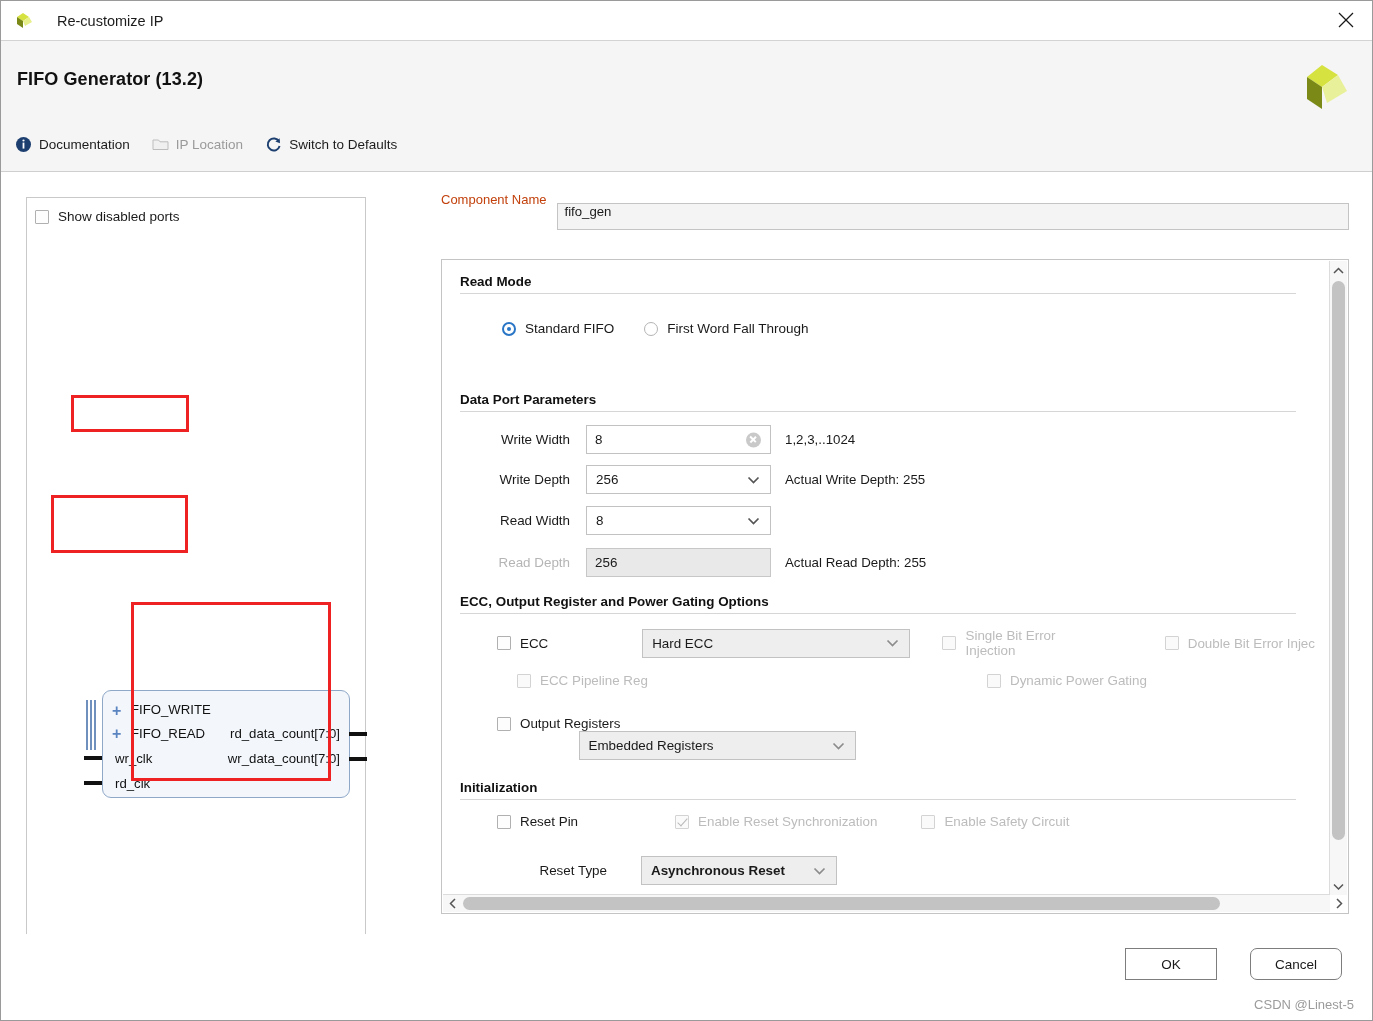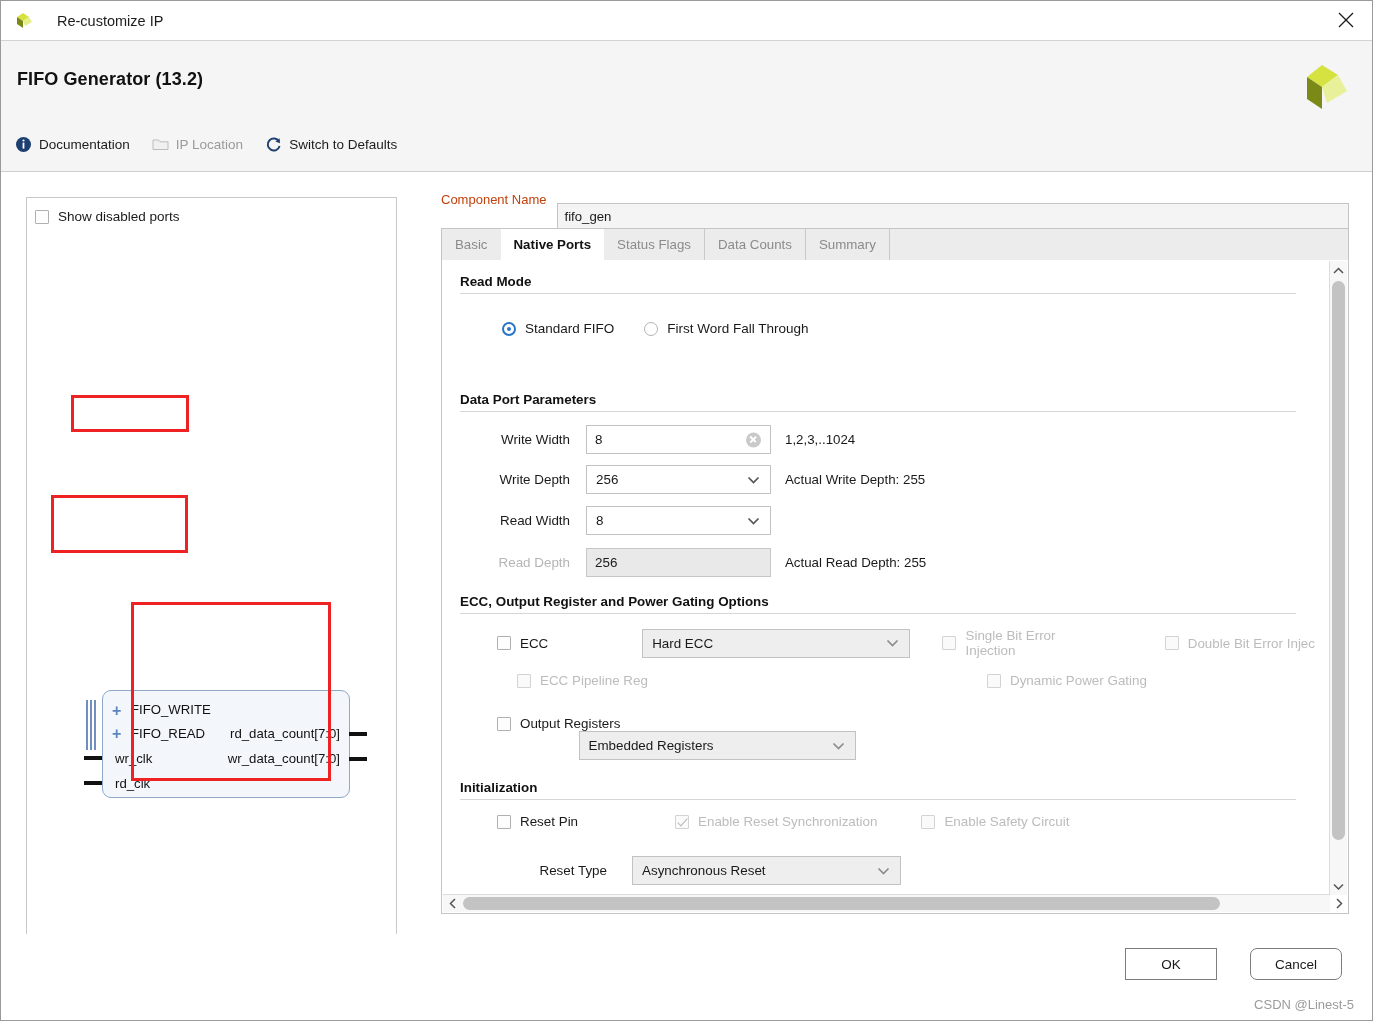--- a/index.html
+++ b/index.html
@@ -102,21 +102,21 @@
   #bodyarea {
     flex: 1 1 auto;
     position: relative;
     background: #ffffff;
   }
 
   
   #leftpanel {
     position: absolute;
     left: 25px; top: 25px;
-    width: 371px; height: 740px;
+    width: 340px; height: 740px;
     border: 1px solid #c9c9c9;
     background: #fff;
     box-sizing: border-box;
   }
   #showdisabled {
     position: absolute;
     left: 8px; top: 11px;
     display: flex; align-items: center; gap: 9px;
     cursor: pointer;
   }
@@ -202,21 +202,21 @@
     display: flex; align-items: center;
     height: 30px;
   }
   #compnamerow .lbl { font-size: 13px; color:#c2410c; margin-right: 10px; }
   #compname-input {
     flex: 1 1 auto;
     height: 27px;
     border: 1px solid #c4c4c4;
     background: #f4f4f4;
     box-sizing: border-box;
-    display:flex; align-items:center;
+    display:flex; 
     padding-left: 7px;
     font-size: 13.2px;
     color:#1a1a1a;
     margin-top:35px;
   }
 
   
   #tabwrap {
     position: absolute;
     left: 0; top: 44px;
@@ -536,38 +536,20 @@
 
       <div id="compnamerow">
         <span class="lbl">Component Name</span>
         <div id="compname-input">
           <span>fifo_gen</span>
         </div>
       </div>
 
       <div id="tabwrap">
 
-        <div id="tabstrip">
-          <div class="tab">
-            <span>Basic</span>
-          </div>
-          <div class="tab active">
-            <span>Native Ports</span>
-          </div>
-          <div class="tab">
-            <span>Status Flags</span>
-          </div>
-          <div class="tab">
-            <span>Data Counts</span>
-          </div>
-          <div class="tab">
-            <span>Summary</span>
-          </div>
-          <div class="tab spacer"></div>
-        </div>
 
         <div id="tabpage">
           <div id="pagecontent">
 
             <div class="sect" style="top:14px">
               <div class="sect-title">Read Mode</div>
               <div class="sect-rule"></div>
             </div>
 
             <div style="position:absolute; left:60px; top:61px; display:flex; align-items:center; gap:30px;">
@@ -697,21 +679,21 @@
                 <span>Enable Reset Synchronization</span>
               </div>
               <div class="chk-item dis" style="margin-left:24px">
                 <span class="cbox dis"></span>
                 <span>Enable Safety Circuit</span>
               </div>
             </div>
 
             <div style="position:absolute; left:18px; top:596px; width:620px; display:flex; align-items:center;">
               <div class="fld-label" style="width:147px; text-align:right;">Reset Type</div>
-              <div class="combo grey" style="width:269px; margin-left:25px;">
+              <div class="combo grey" style="width:196px; margin-left:34px;font-weight:bold;">
                 <span>Asynchronous Reset</span>
                 <span class="chev">
                   <svg width="13" height="9" viewBox="0 0 13 9">
                       <polyline points="1.5,2 6.5,7 11.5,2" fill="none" stroke="#8c8c8c" stroke-width="1.7"></polyline>
                     </svg>
                 </span>
               </div>
             </div>
 
           </div>

